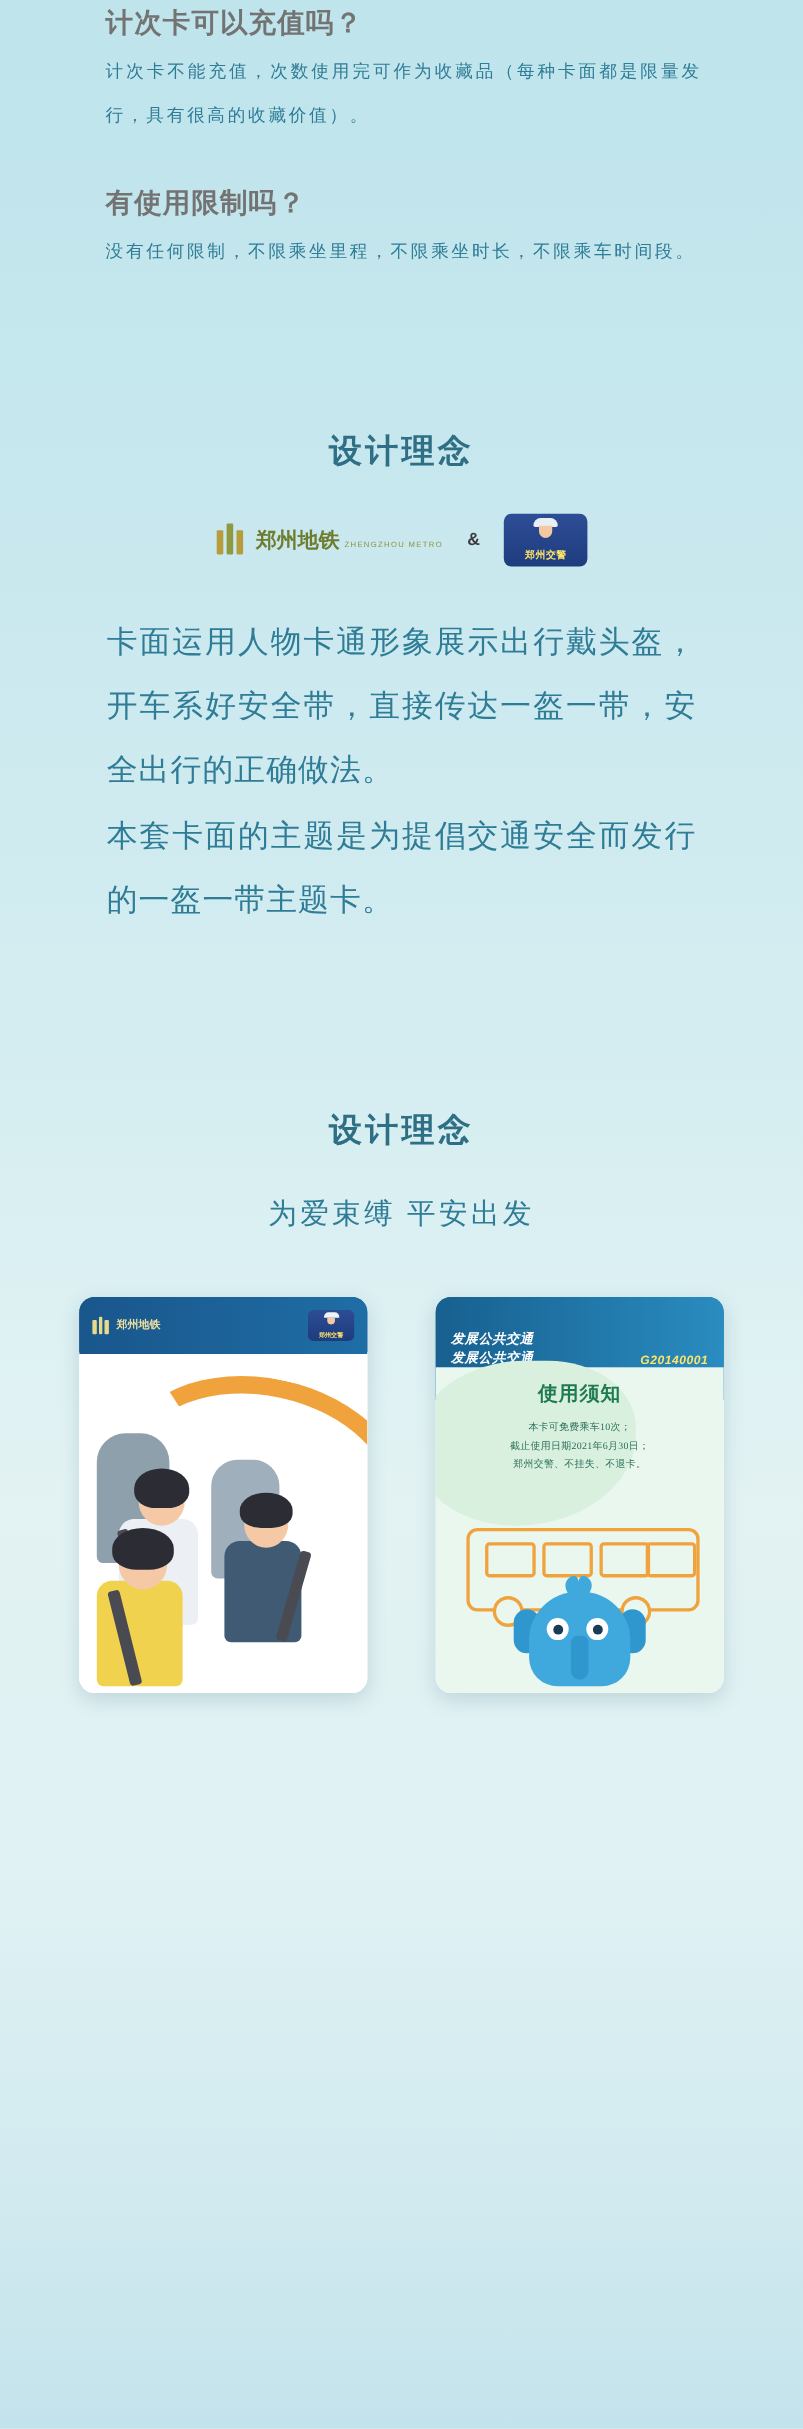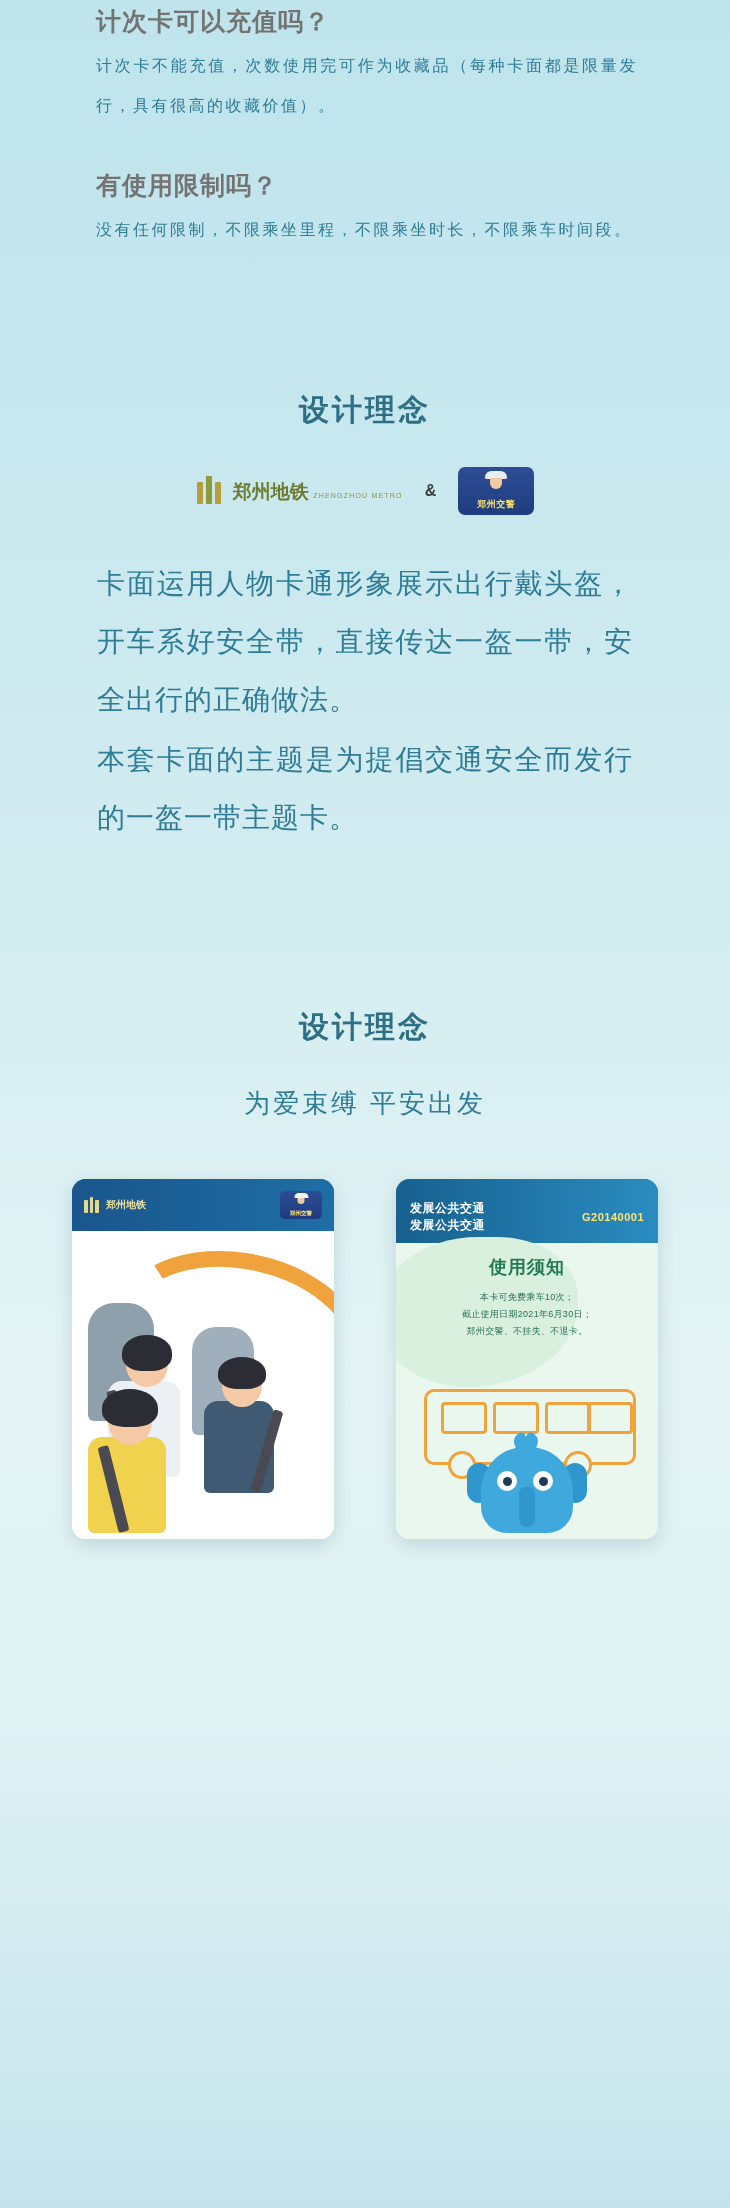--- a/index.html
+++ b/index.html
@@ -246,22 +246,23 @@
   .card-a .p-hair{position:absolute;border-radius:50% 50% 40% 40%;background:#2c2c34;}
   .card-a .p-body{position:absolute;border-radius:14px 14px 6px 6px;}
   .card-a .belt{position:absolute;background:#4a4a52;border-radius:3px;}
 
   
   .card-b {
     background: linear-gradient(180deg,#1a6ea6 0%, #2a8cc0 26%, #e9f7ee 26%, #eaf7f0 100%);
   }
   .card-b .bhead {
     height: 64px; padding: 12px 14px 0 14px; box-sizing:border-box;
-    display:flex; justify-content:space-between; align-items:center;
+    display:flex; justify-content:space-between; align-items:flex-end;
     background: linear-gradient(90deg,#17608f 0%,#2a8cc0 100%);
+    font-style: italic;
   }
   .card-b .bhead .ht {
     color:#ffffff; font-size:12px; font-weight:bold; line-height:17px; letter-spacing:0.5px;
   }
   .card-b .bhead .sn {
     color:#ffe46a; font-size:11px; font-weight:bold; letter-spacing:0.5px;
   }
   .card-b .body {
     position:absolute; inset:64px 0 0 0;
     background:#eaf7ef;
@@ -269,21 +270,21 @@
   .card-b .blob {
     position:absolute; left:-18px; top:-6px; width:200px;height:150px;
     background:#d9f0df; border-radius:50% 40% 55% 45%;
   }
   .card-b .notice-title {
     position:relative; text-align:center; color:#1f7a52; font-size:18px;
     font-weight:bold; letter-spacing:1px; margin-top:12px;
   }
   .card-b .notice-body {
     position:relative; margin:10px 26px 0 26px; color:#2a6f58; font-size:9px;
-    line-height:17px; text-align:center; letter-spacing:0.3px;
+    line-height:17px; text-align:center; letter-spacing:0.3px;font-family:Liberation Serif, serif;
   }
   .card-b .bus {
     position:absolute; left:28px; bottom:74px; width:206px;height:70px;
     border:3px solid #f0a33c; border-radius:10px; background:transparent;
   }
   .card-b .bus .win{position:absolute;top:10px;width:40px;height:26px;border:3px solid #f0a33c;border-radius:4px;}
   .card-b .bus .w1{left:14px;} .card-b .bus .w2{left:66px;} .card-b .bus .w3{left:118px;} .card-b .bus .w4{left:160px;}
   .card-b .wheel{position:absolute;bottom:60px;width:22px;height:22px;border:3px solid #f0a33c;border-radius:50%;background:#eaf7ef;}
   .card-b .wh1{left:52px;} .card-b .wh2{left:168px;}
   .card-b .mascot{

